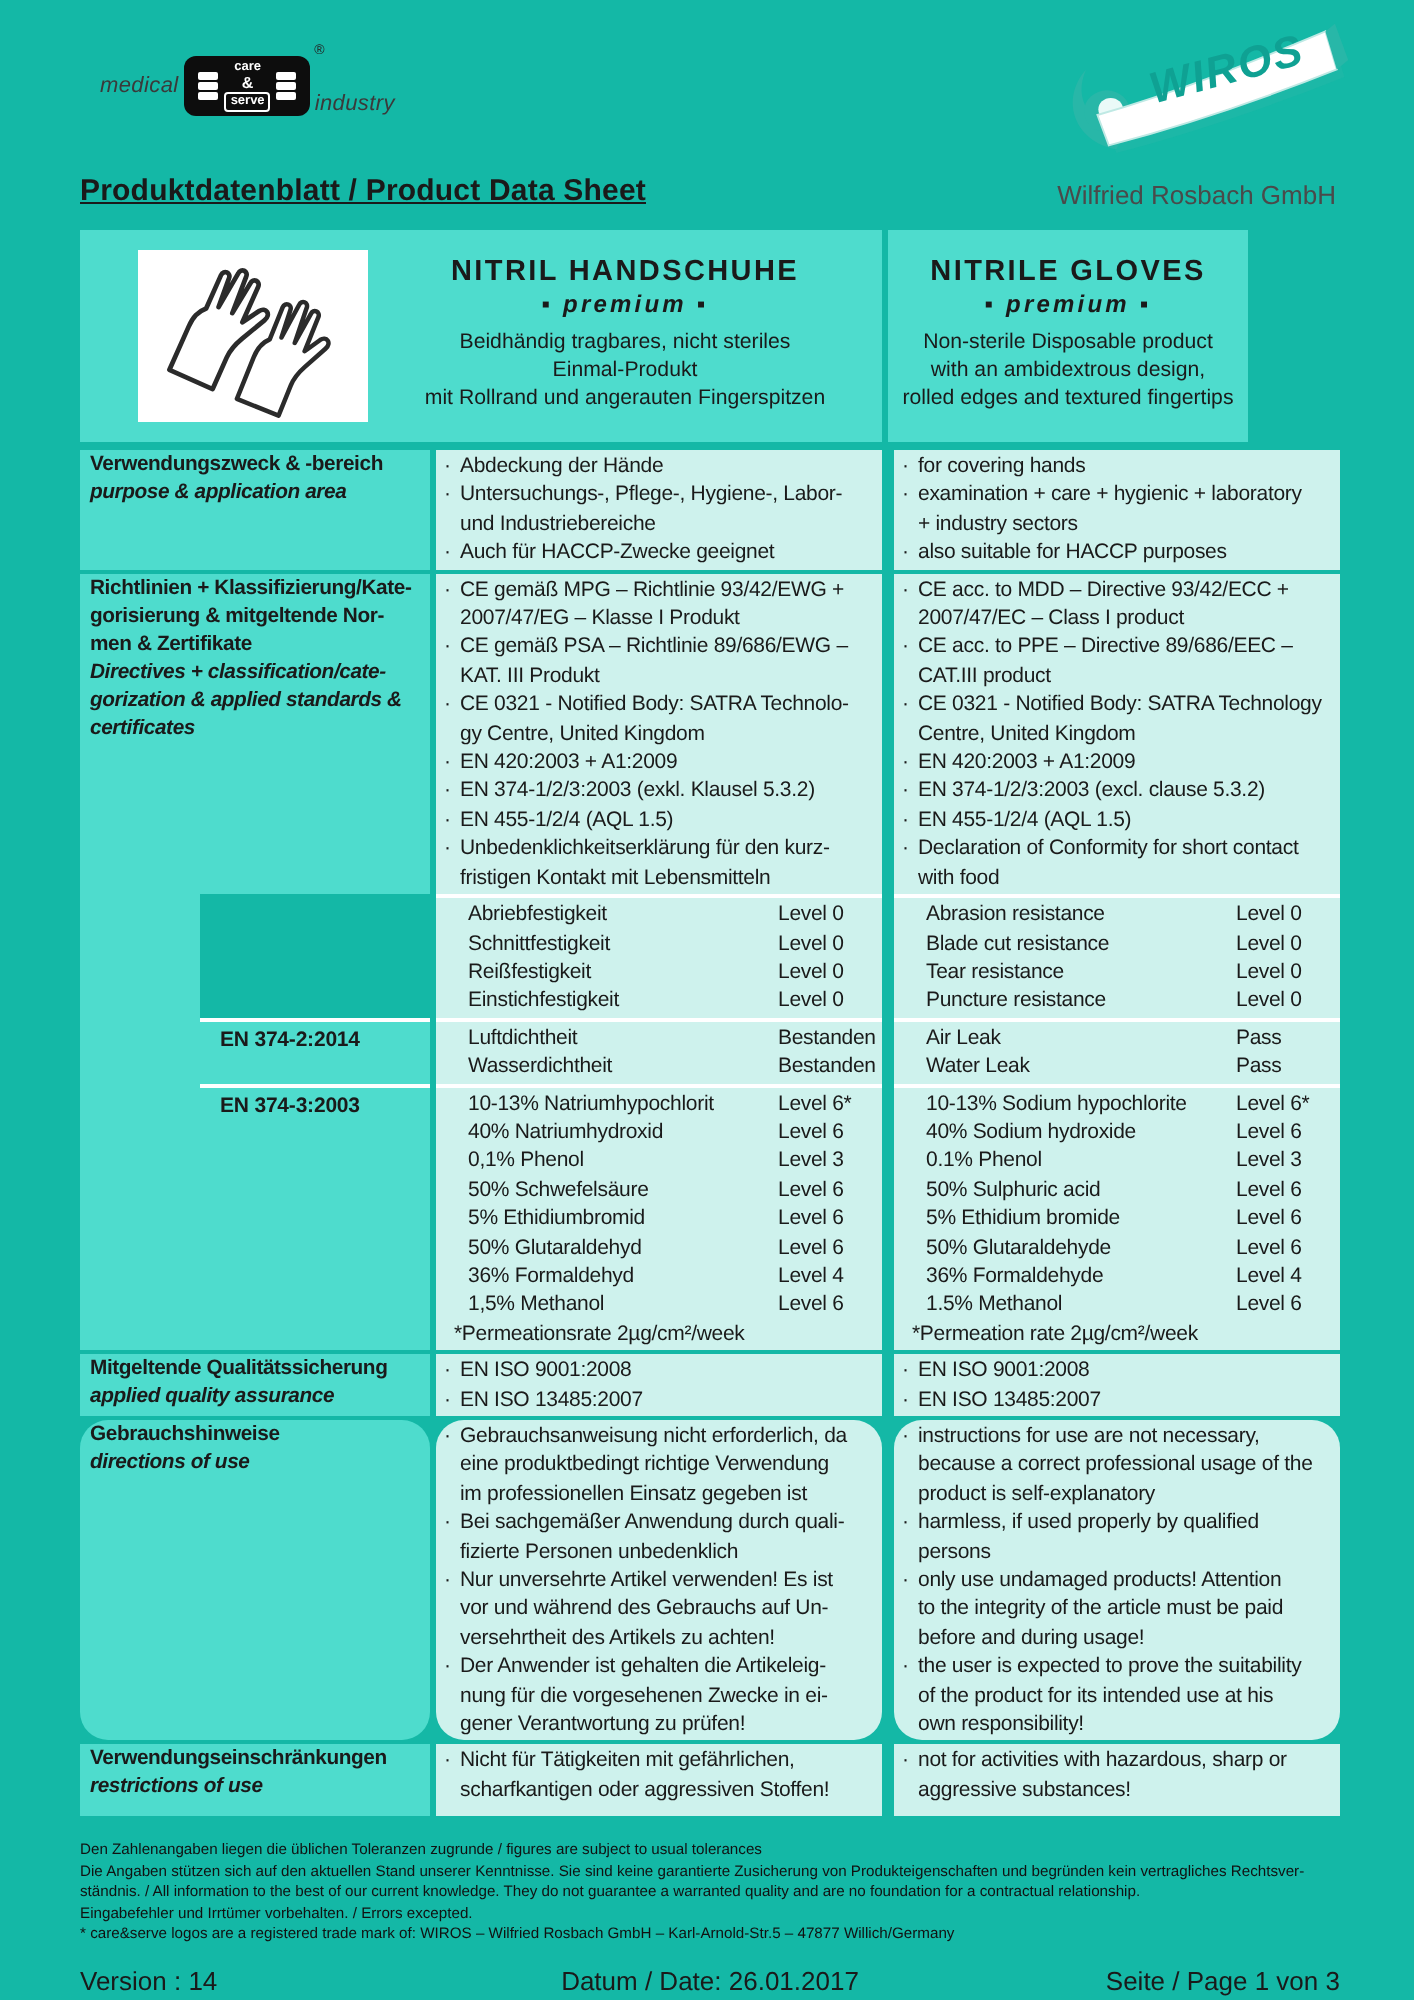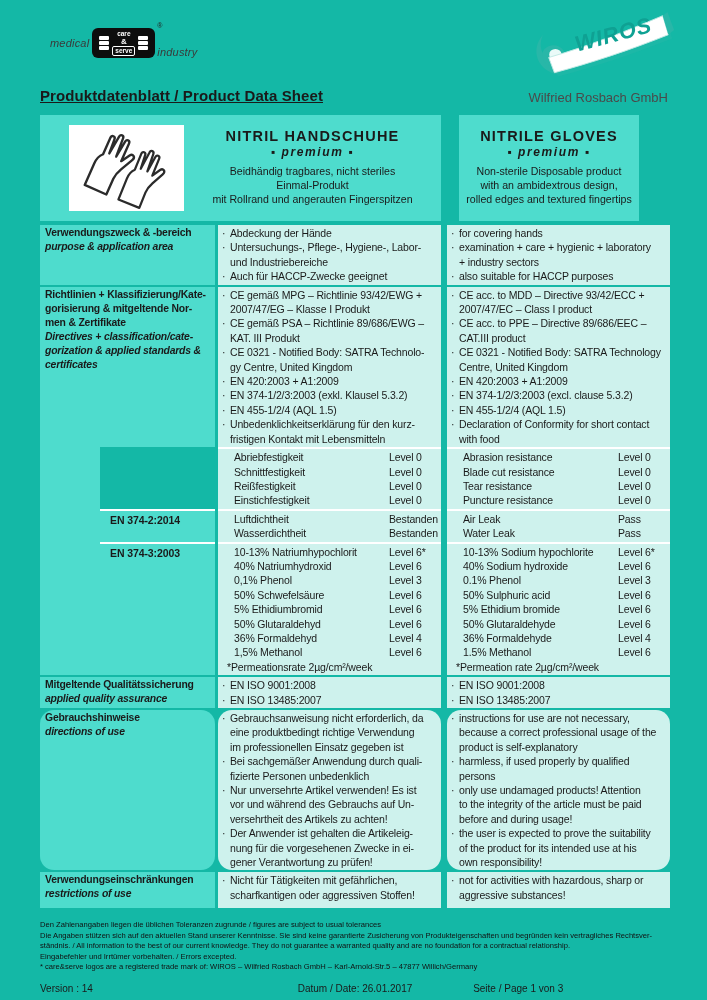--- a/index.html
+++ b/index.html
@@ -20,21 +20,21 @@
   .lg-care { font-size:6.5px; }
   .lg-amp { font-size:8px; }
   .lg-serve { font-size:6.5px; border:1px solid #fff; padding:0 2px; border-radius:2px; }
   .lg-reg { position:absolute; right:-7px; top:-6px; font-size:7px; color:#222; }
   .logo-wiros { position:absolute; right:-6px; top:-4px; width:152px; height:76px; }
   .doc-title { position:absolute; left:0; bottom:2px; font-size:15px; font-weight:700; text-decoration:underline; letter-spacing:.1px; }
   .company { position:absolute; right:2px; bottom:1px; font-size:13px; color:#4a4a4a; }
 
   
   .hdr-band { margin-top:9px; display:flex; }
-  .hdr-left { width:401px; margin-right:18px; background:var(--teal); height:106px; display:flex;justify-content:space-between; }
+  .hdr-left { width:401px; margin-right:3px; background:var(--teal); height:106px; display:flex;justify-content:space-between; }
   .glove-box { width:115px; height:86px; background:#fff; margin:10px 0 0 29px; flex:none; }
   .hdr-text { flex:1; text-align:center; padding-top:13px; }
   .hdr-right { width:180px; background:var(--teal); height:106px; text-align:center; padding-top:13px; }
   .hdr-title { font-weight:700; font-size:14.5px; letter-spacing:1.2px; }
   .hdr-premium { font-weight:700; font-style:italic; font-size:12px; letter-spacing:1.6px; margin-top:1px; }
   .hdr-desc { font-size:10.6px; line-height:14px; margin-top:5px; white-space:pre-line; }
 
   
   .tbl { margin-top:4px; font-size:10.5px; line-height:14.4px; letter-spacing:-0.15px; }
   .trow { display:flex; margin-top:2px; }
@@ -58,22 +58,22 @@
   .r1 { grid-row:1; } .r2 { grid-row:2; } .r3 { grid-row:3; } .r4 { grid-row:4; }
   .sep { border-top:2px solid #fff; }
   .mh-r1 { min-height:158px; } .mh-r2 { min-height:59px; } .mh-r3 { min-height:30px; } .mh-r4 { min-height:131px; }
   .pair { display:flex;justify-content:flex-end; }
   .pname { width:168px; flex:none; padding-left:13px; }
   .pval { flex:1; }
   .note { padding-left:6px; }
 
   
   .disclaimer { margin-top:12px; font-size:7.6px; line-height:10.4px; white-space:pre-line; color:#111; letter-spacing:0; }
-  .foot { margin-top:10px; display:flex; font-size:10px; }
-  .f-left { flex:1; } .f-mid { flex:1.2; text-align:center; } .f-right { flex:1; }
+  .foot { margin-top:10px; display:flex; font-size:13px; }
+  .f-left { flex:1; } .f-mid { flex:1.2; text-align:center; } .f-right { flex:1; text-align:right; }
 </style>
 </head>
 <body>
 
 <div class="sheet">
 
   <div class="top">
     <div class="logo-left">
       <span class="lg-medical">medical</span>
       <span class="lg-box-wrap">

